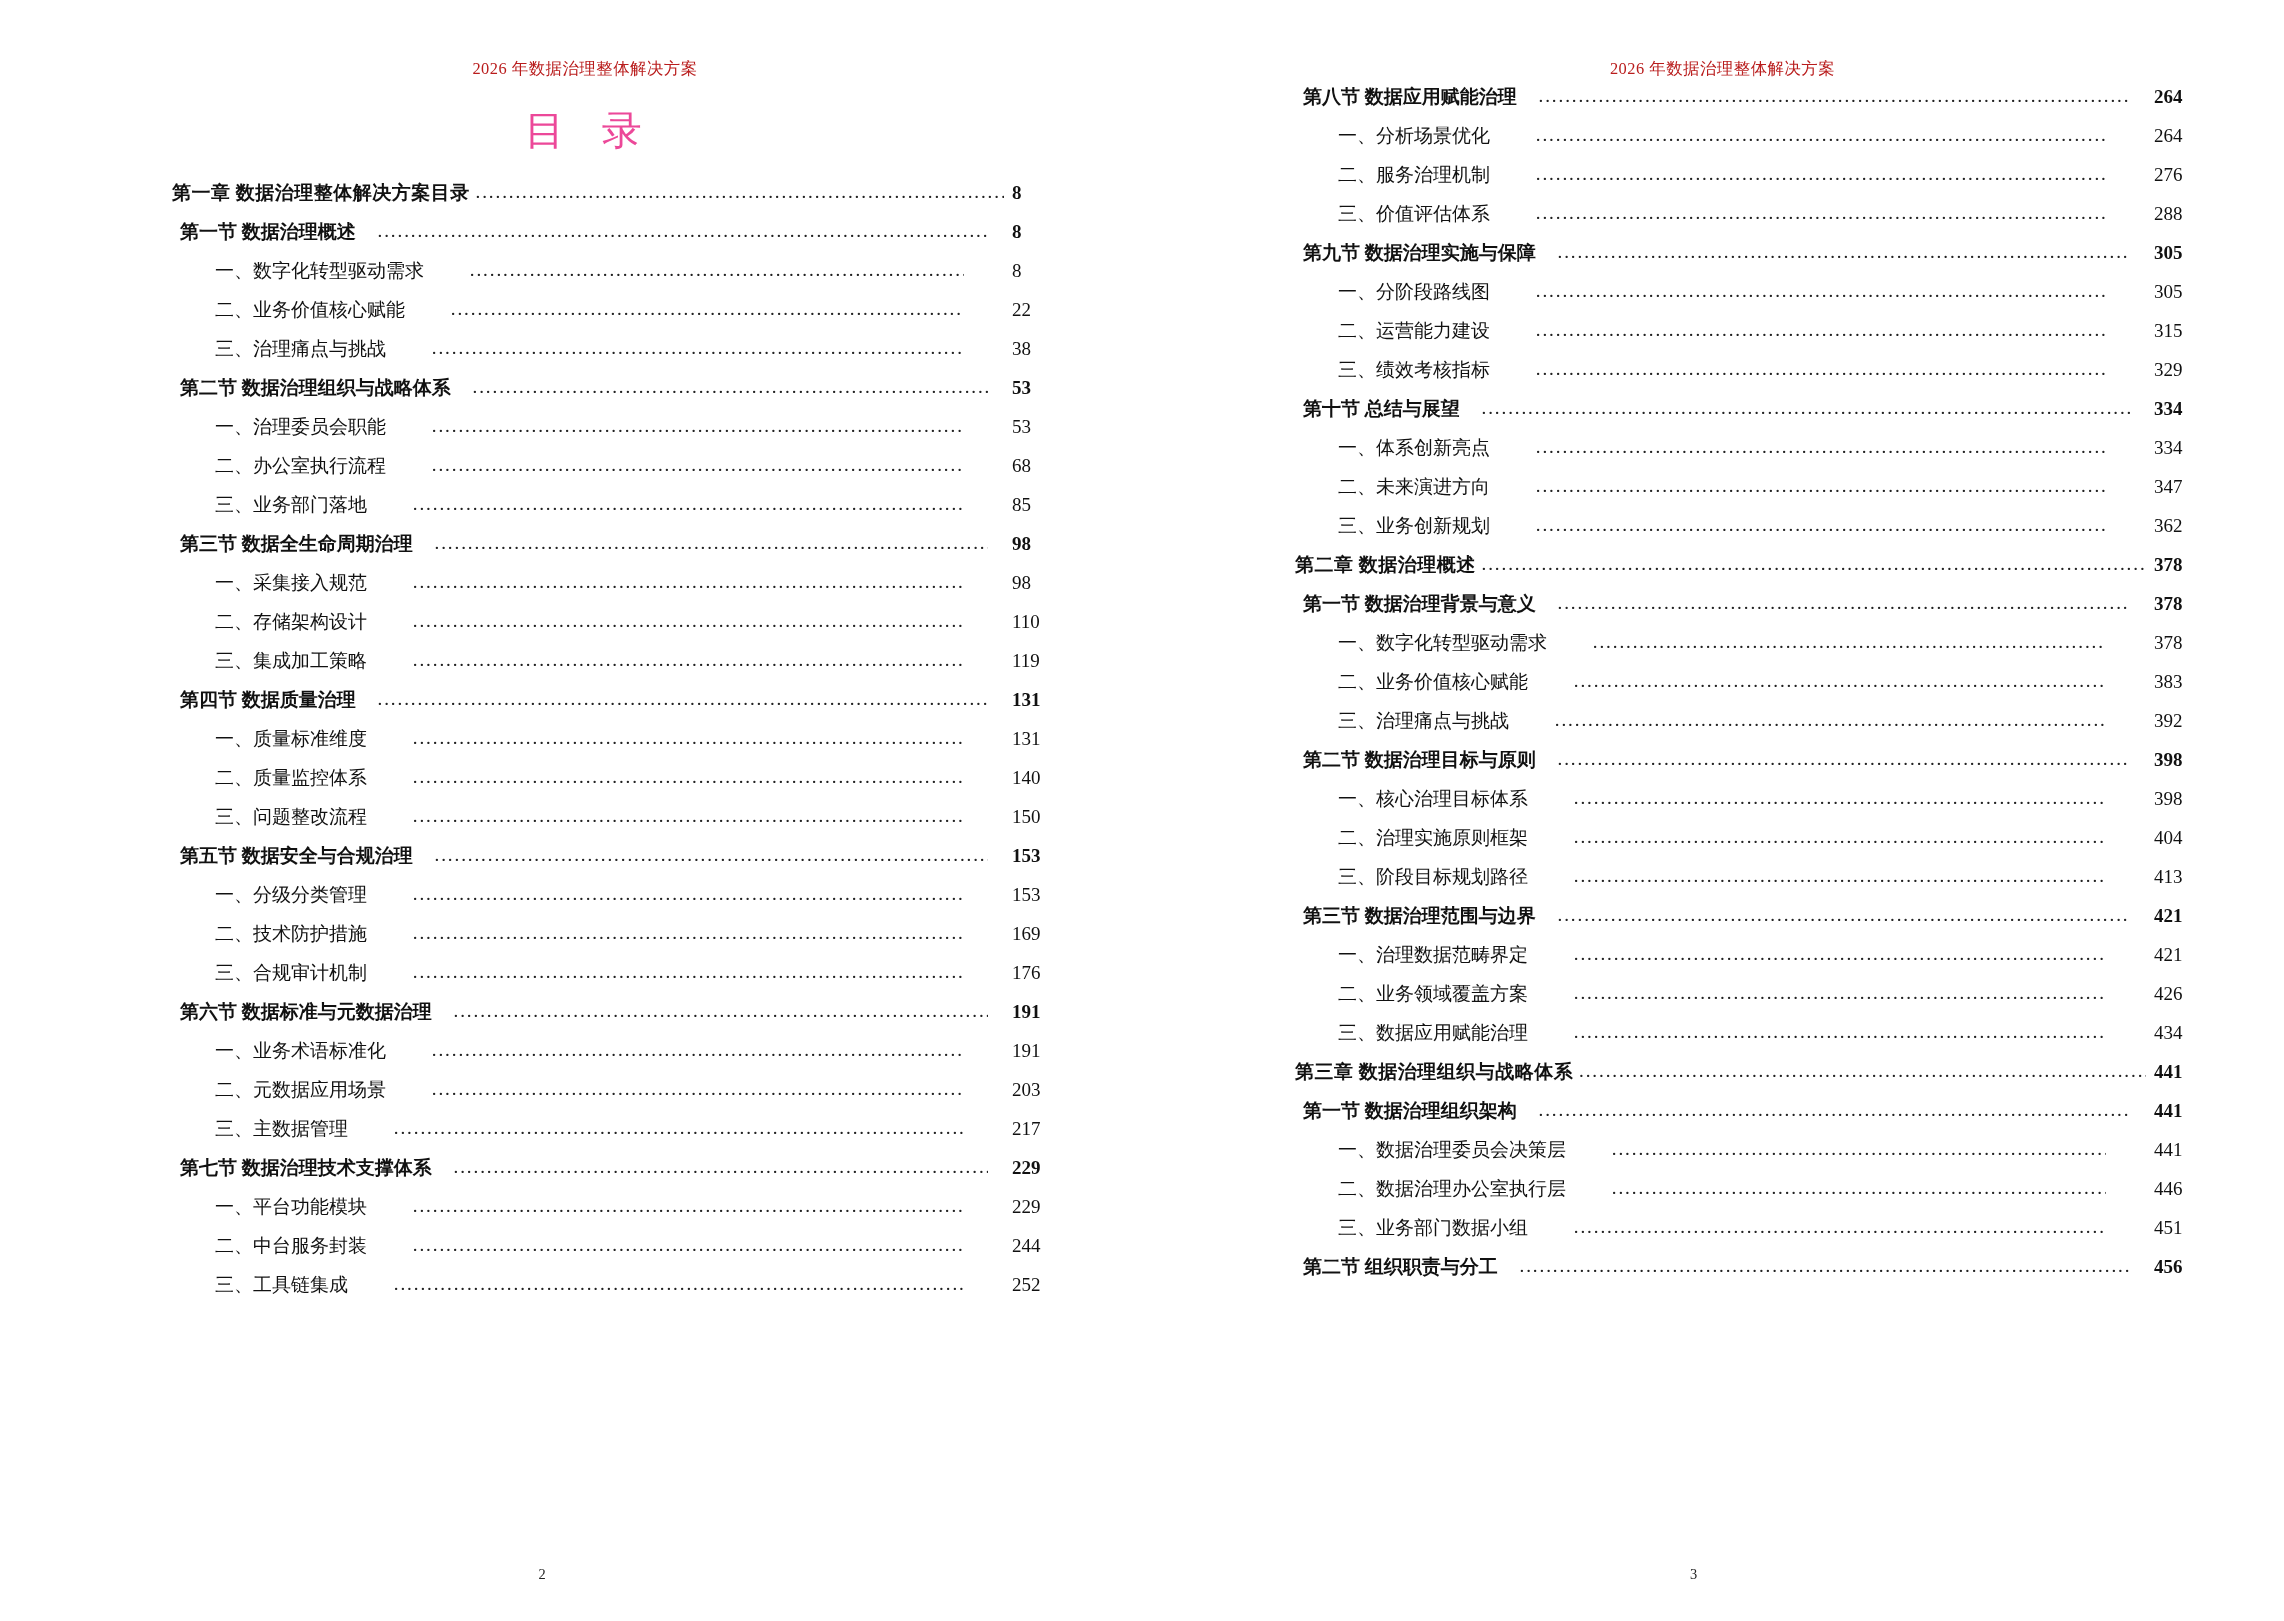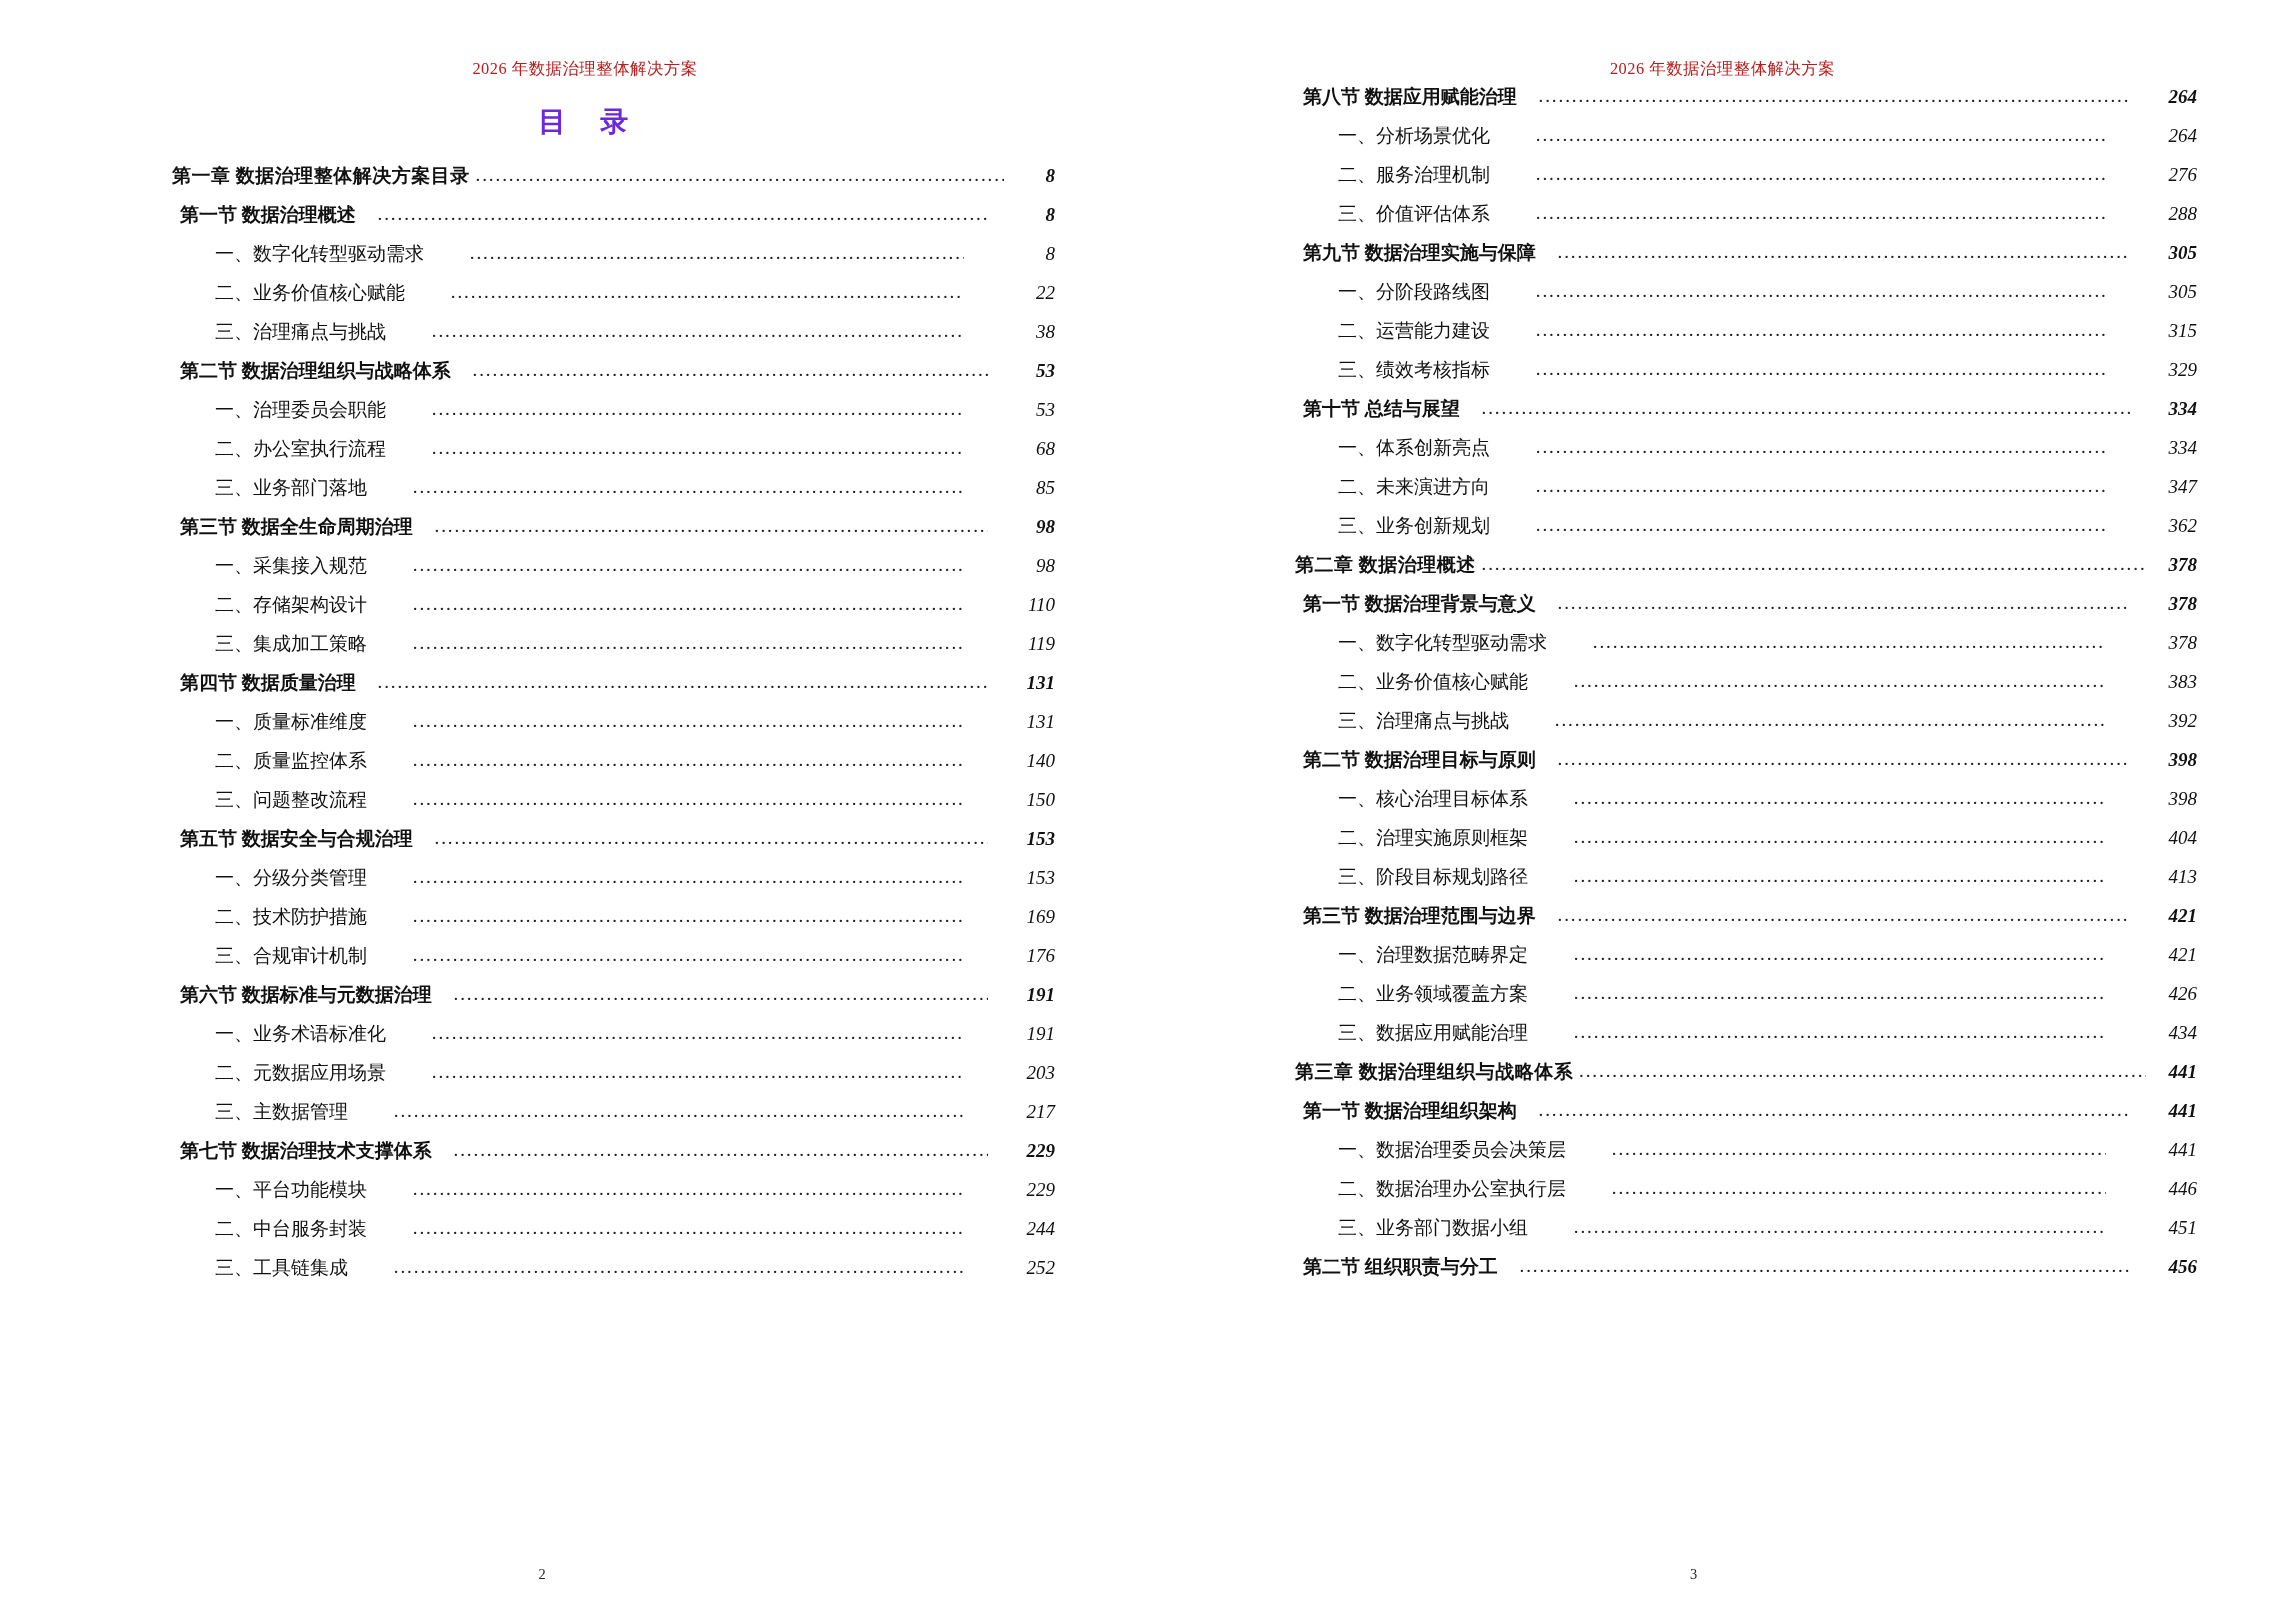--- a/index.html
+++ b/index.html
@@ -36,25 +36,25 @@
     letter-spacing: 0.5px;
     color: #b91c1c;
     margin: 0 0 0 0;
     height: 29px;
   }
   .page-left .running-head { margin-left: -29px; }
   .page-right .running-head { margin-left: -19px; }
 
   .doc-title {
     text-align: center;
-    font-size: 28px;
-    font-weight: bold;
+    font-size: 40px;
+    font-weight: normal;
     letter-spacing: 13.5px;
     margin: 16.4px 0 25px 0;
-    color: #6d28d9;
+    color: #ec4899;
   }
   .page-left .doc-title { margin-left: -19px; }
 
   .toc-list {
     margin: 0;
     padding: 0;
     list-style: none;
   }
   .toc-row {
     display: flex;
@@ -74,23 +74,22 @@
     font-size: 19px;
     letter-spacing: 1.9px;
     color: #222;
     position: relative;
     bottom: 1px;
     white-space: nowrap;
   }
   .toc-row .page-no {
     flex: 0 0 auto;
     padding-left: 7.7px;
-    text-align: right;
+    text-align: left;
     min-width: 43px;
-    font-style: italic;
   }
 
   
   .lvl-chapter { font-weight: bold; margin-left: 0; }
   .lvl-chapter .label { letter-spacing: 0.5px; margin-left: 28px; }
   .lvl-section { font-weight: bold; margin-left: 36px; gap: 16px; }
   .lvl-item { font-weight: normal; margin-left: 71px; gap: 40px; }
 
   .lvl-chapter .dots, .lvl-section .dots { font-weight: normal; }
 

